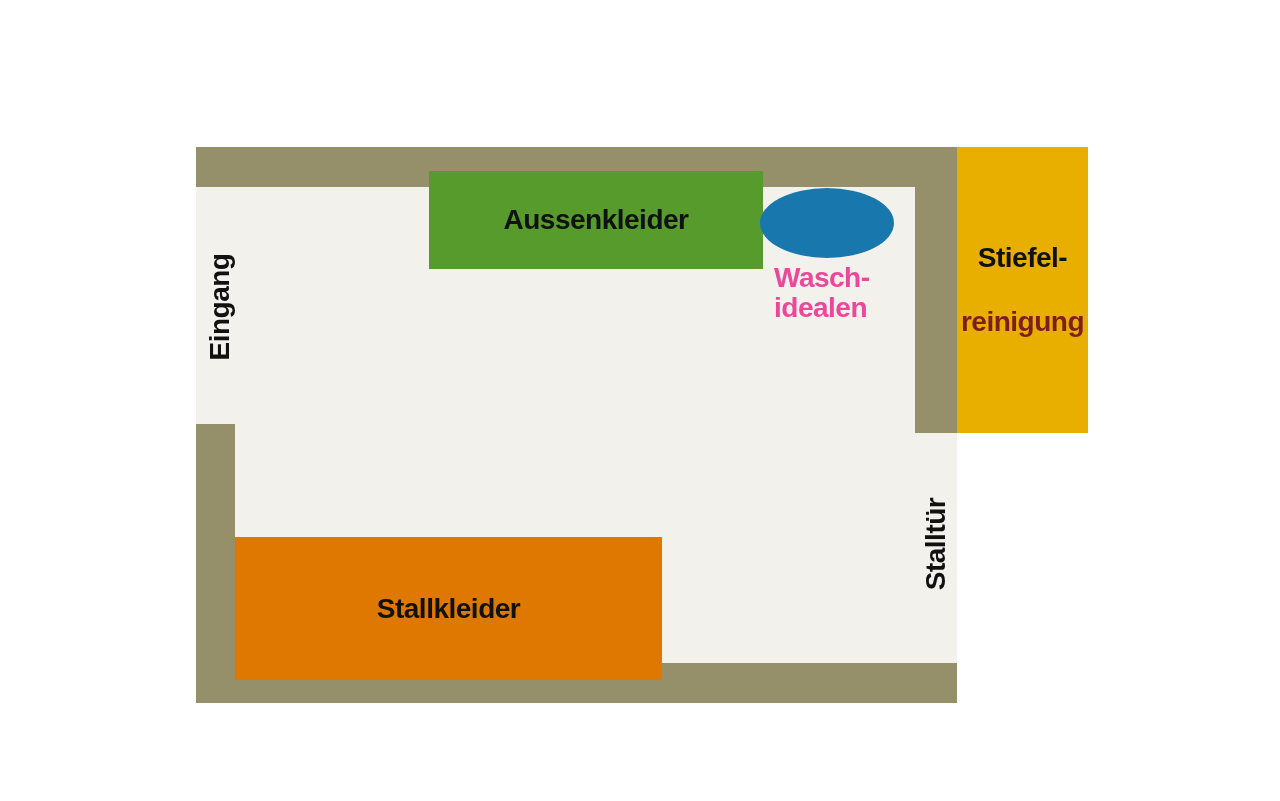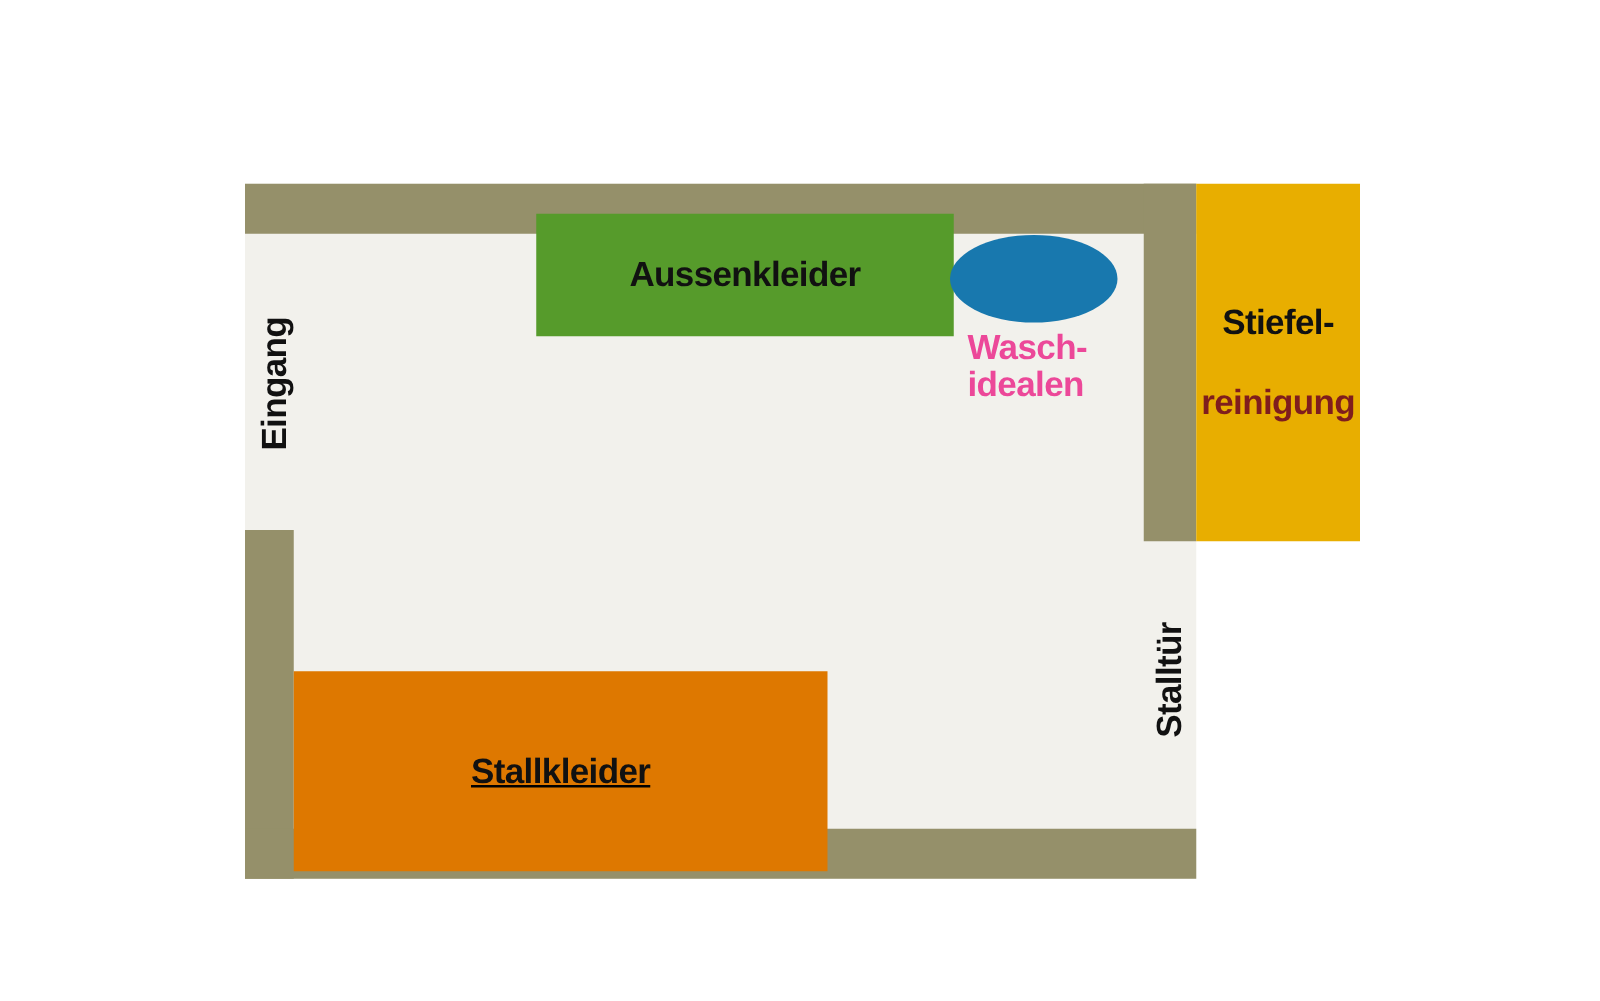--- a/index.html
+++ b/index.html
@@ -47,21 +47,21 @@
     text-align: center;
   }
   .zone-label, .vlabel span, .washbasin-label {
     font-weight: bold;
     font-size: 28px;
     line-height: 30px;
     letter-spacing: -0.5px;
     white-space: nowrap;
   }
   .zone-green  { left: 193px; top: 24px;  width: 334px; height: 98px; margin-left: 40px; }
-  .zone-orange { left: 39px;  top: 390px; width: 427px; height: 160px; text-decoration: underline; }
+  .zone-orange { left: 39px;  top: 390px; width: 427px; height: 143px; }
   .zone-yellow { left: 761px; top: 0;     width: 131px; height: 286px; overflow: visible; gap: 34px; }
   .washbasin-shape {
     left: 564px; top: 41px;
     width: 134px; height: 70px;
     border-radius: 50%;
   }
   .washbasin-label {
     position: absolute;
     left: 578px; top: 116px;
     text-align: left;

